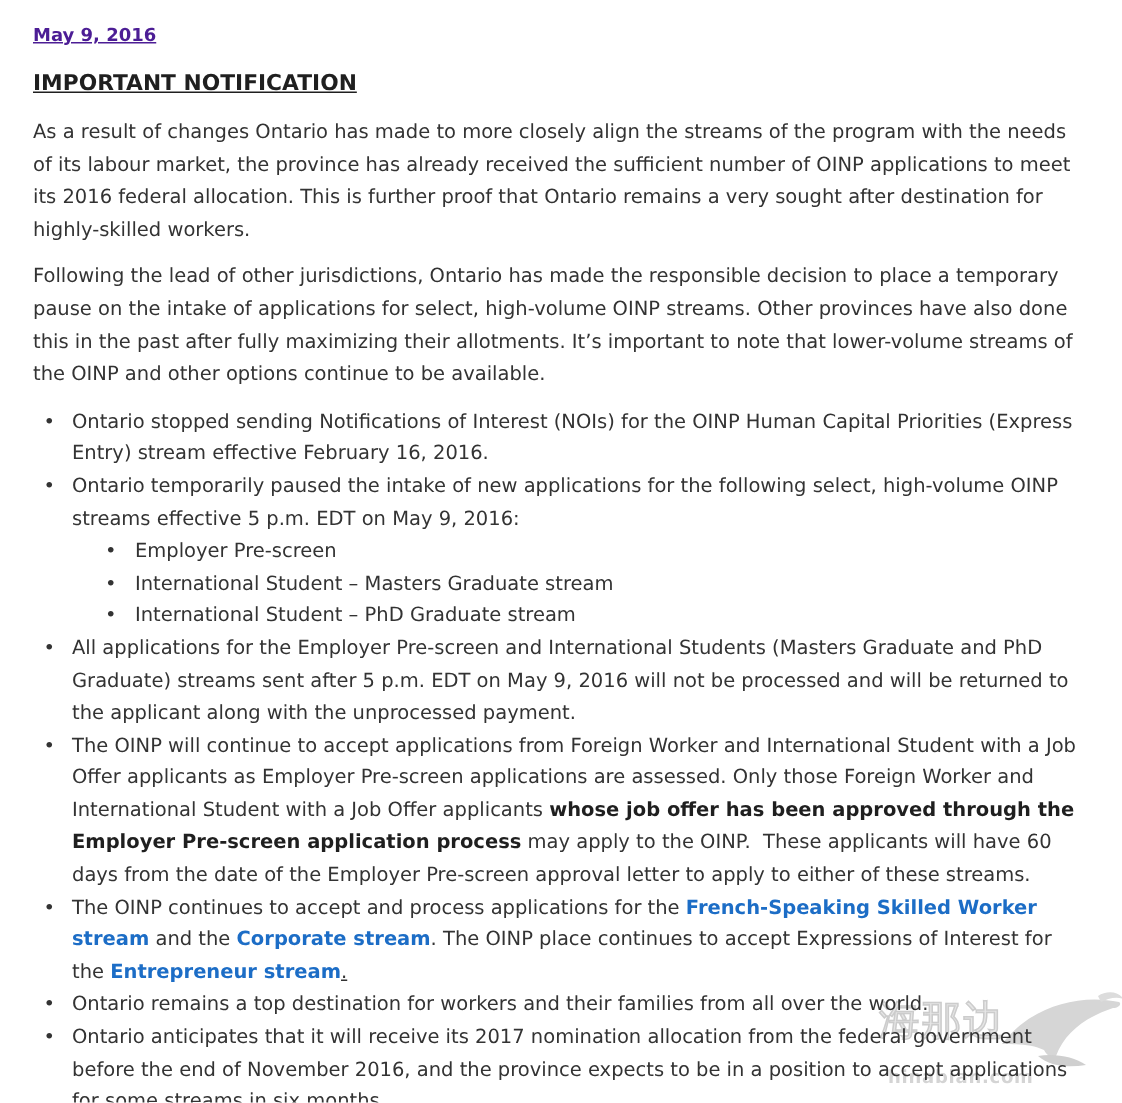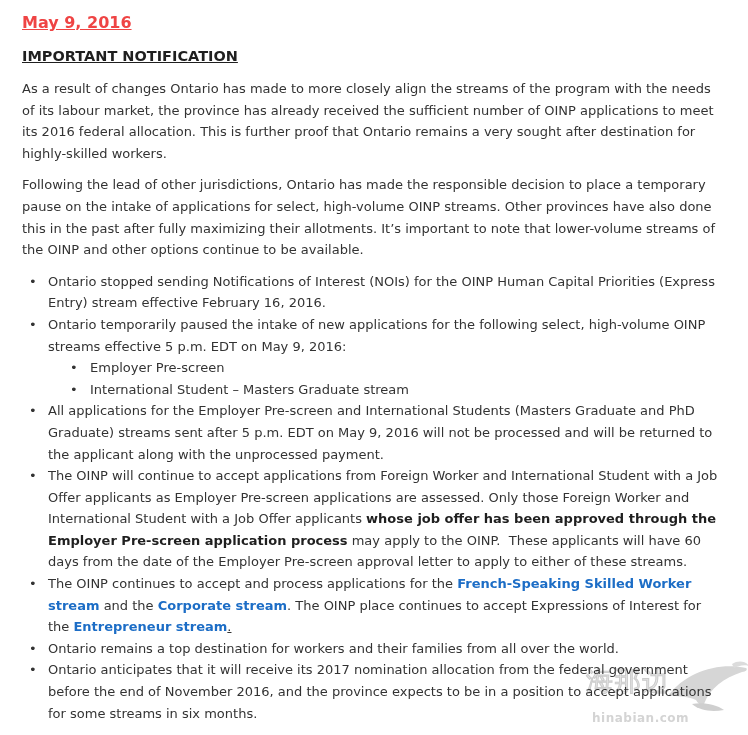--- a/index.html
+++ b/index.html
@@ -18,24 +18,24 @@
     color: #333333;
     font-size: 13px;
   }
   .content {
     position: relative;
     z-index: 1;
     padding: 12px 22px 0 22px;
     max-width: 704px;
   }
   .date-heading {
-    font-size: 16px;
+    font-size: 12px;
     font-weight: bold;
     text-decoration: underline;
-    color: #ef4444;
+    color: #4c1d95;
     line-height: 22px;
     margin: 0 0 11px 0;
   }
   .doc-title {
     font-size: 14.5px;
     font-weight: bold;
     color: #1f1f1f;
     line-height: 22px;
     margin: 0 0 11px 0;
     text-decoration: underline;
@@ -154,20 +154,21 @@
     <p class="para">Following the lead of other jurisdictions, Ontario has made the responsible decision to place a temporary pause on the intake of applications for select, high-volume OINP streams. Other provinces have also done this in the past after fully maximizing their allotments. It’s important to note that lower-volume streams of the OINP and other options continue to be available.</p>
 
     <ul class="main-list">
 
       <li>Ontario stopped sending Notifications of Interest (NOIs) for the OINP Human Capital Priorities (Express Entry) stream effective February 16, 2016.</li>
 
       <li><span>Ontario temporarily paused the intake of new applications for the following select, high-volume OINP streams effective 5 p.m. EDT on May 9, 2016:</span>
         <ul class="sub-list">
           <li>Employer Pre-screen</li>
           <li>International Student – Masters Graduate stream</li>
+          <li>International Student – PhD Graduate stream</li>
         </ul>
       </li>
 
       <li>All applications for the Employer Pre-screen and International Students (Masters Graduate and PhD Graduate) streams sent after 5 p.m. EDT on May 9, 2016 will not be processed and will be returned to the applicant along with the unprocessed payment.</li>
 
       <li><span>The OINP will continue to accept applications from Foreign Worker and International Student with a Job Offer applicants as Employer Pre-screen applications are assessed. Only those Foreign Worker and International Student with a Job Offer applicants </span><span class="bold-run">whose job offer has been approved through the Employer Pre-screen application process</span><span> may apply to the OINP.&nbsp; These applicants will have 60 days from the date of the Employer Pre-screen approval letter to apply to either of these streams.</span></li>
 
       <li><span>The OINP continues to accept and process applications for the </span><a class="stream-link">French-Speaking Skilled Worker stream</a><span> and the </span><a class="stream-link">Corporate stream</a><span>. The OINP place continues to accept Expressions of Interest for the </span><a class="stream-link">Entrepreneur stream</a><span class="u-period">.</span></li>
 
       <li>Ontario remains a top destination for workers and their families from all over the world.</li>

